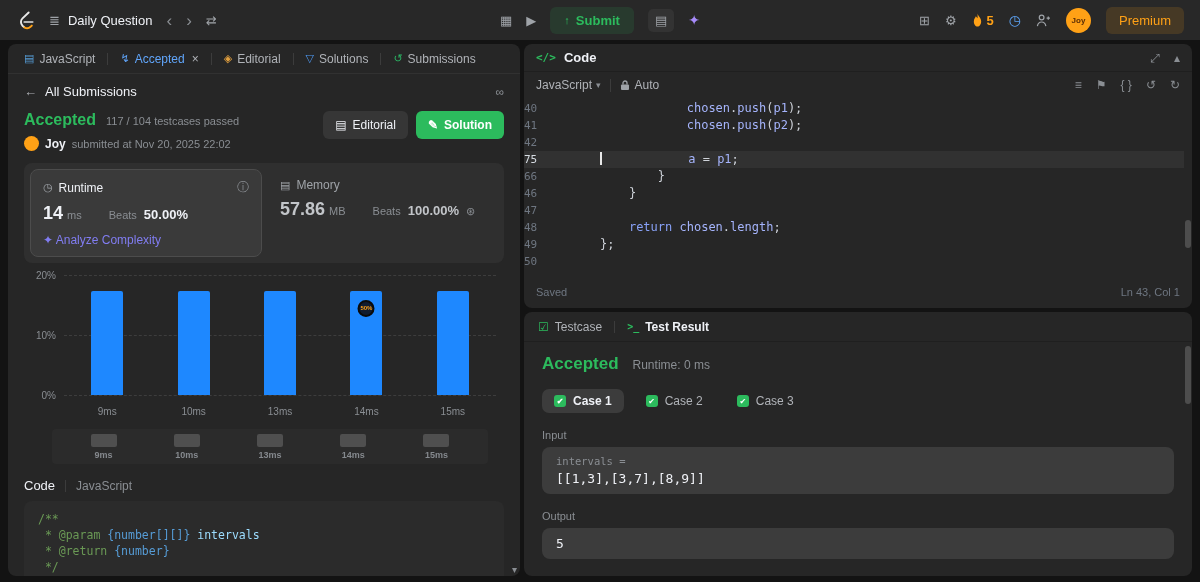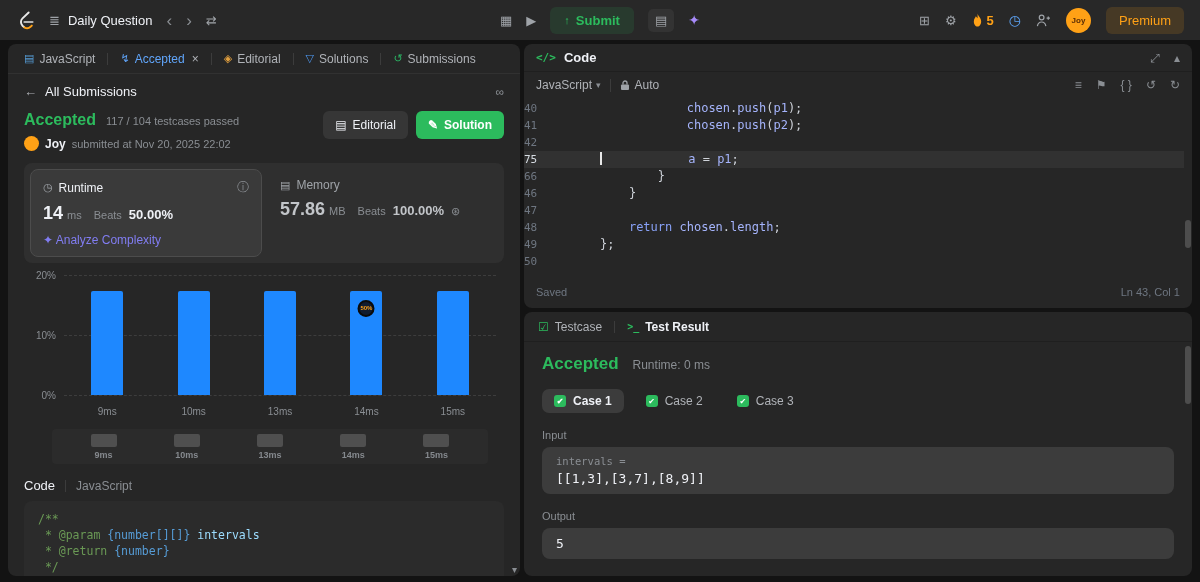--- a/index.html
+++ b/index.html
@@ -75,21 +75,21 @@
   .metric { flex:1; padding:9px 12px; border-radius:8px; cursor:pointer; }
   .metric.selected { background:#3a3a3a; border:1px solid #4c4c4c; }
   .m-head { display:flex; align-items:center; gap:6px; font-size:12px; color:#eff1f6; }
   .metric.dim .m-head { color:#9fa3a8; }
   .m-head .micon { font-size:11px; color:#9fa3a8; }
   .m-info { margin-left:auto; color:#8a8e93; font-size:12px; }
   .m-valrow { display:flex; align-items:baseline; gap:4px; margin-top:7px; }
   .m-val { font-size:18px; font-weight:700; color:#eff1f6; }
   .metric.dim .m-val { color:#c2c5c9; }
   .m-unit { font-size:11px; color:#8a8e93; }
-  .m-beats { margin-left:8px; font-size:11px; color:#8a8e93; }
+  .m-beats { margin-left:23px; font-size:11px; color:#8a8e93; }
   .m-beatsval { font-size:13px; font-weight:700; color:#eff1f6; margin-left:3px; }
   .metric.dim .m-beatsval { color:#c2c5c9; }
   .m-globe { font-size:11px; color:#8a8e93; margin-left:3px; }
   .m-analyze { margin-top:9px; font-size:12px; color:#817df2; cursor:pointer; }
 
   .chart-wrap { position:relative; margin:4px 16px 0; height:150px; }
   .ytick { position:absolute; left:2px; width:30px; text-align:right; font-size:10px;
     color:#8a8e93; transform:translateY(-50%); }
   .plot { position:absolute; left:40px; right:8px; top:4px; bottom:26px; }
   .gridline { position:absolute; left:0; right:0; border-top:1px dashed #3d3d3d; }

